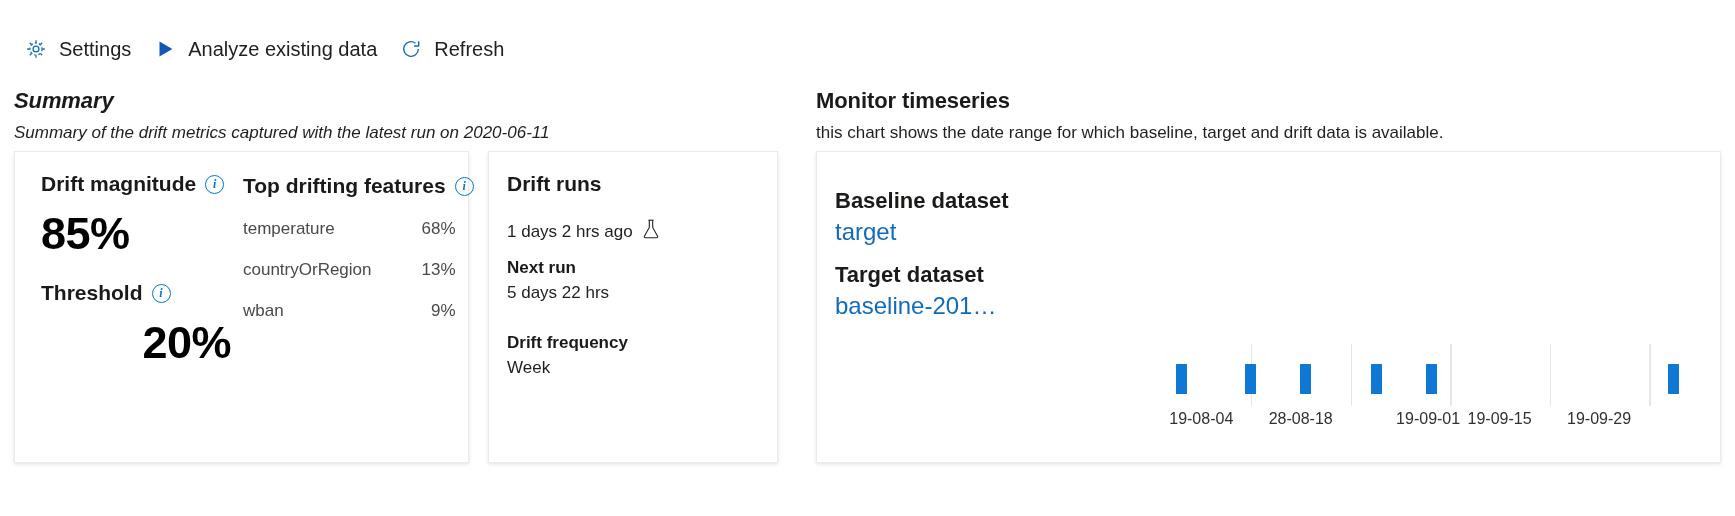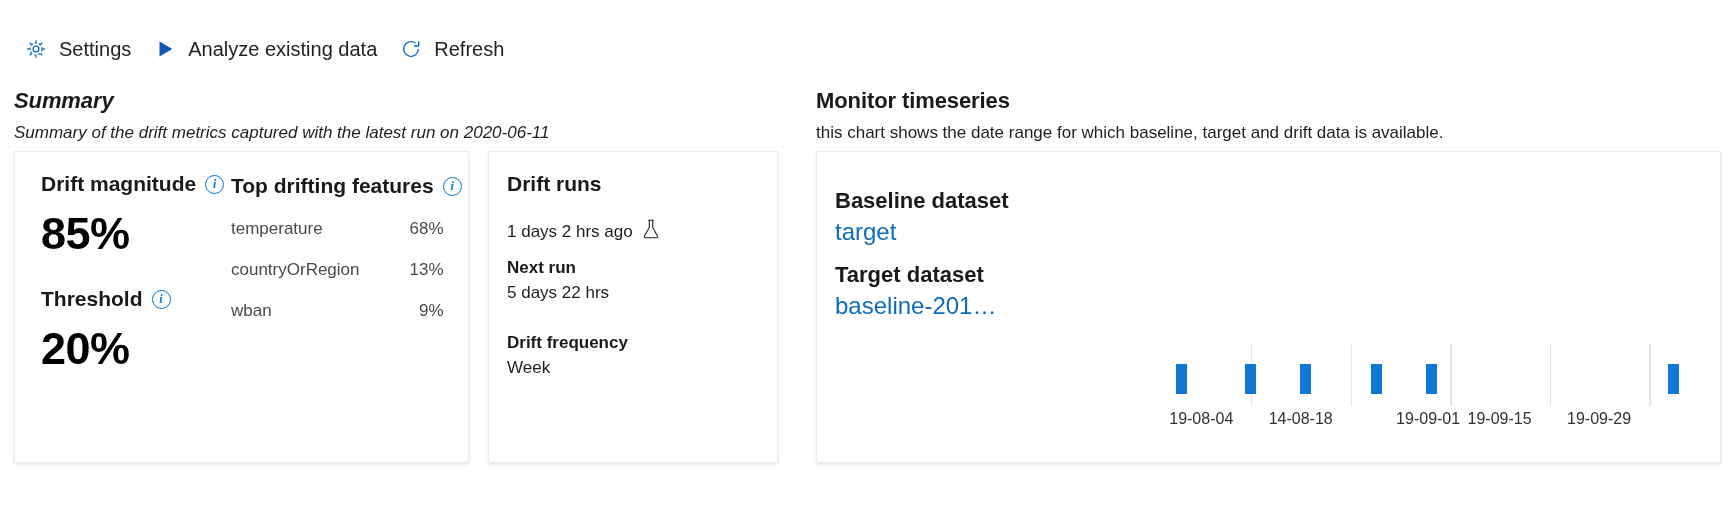--- a/index.html
+++ b/index.html
@@ -82,21 +82,21 @@
   
   #summary-card {
     left: 14px;
     top: 151px;
     width: 455px;
     height: 312px;
     padding: 20px 26px;
   }
   .sum-cols {
     display: flex;
-    gap: 0px;
+    gap: 12px;
   }
   .sum-left { width: 190px; flex: 0 0 190px; }
   .sum-right { flex: 1 1 auto; padding-top: 2px; }
 
   .metric-head {
     display: flex;
     align-items: center;
     gap: 9px;
     font-size: 21px;
     font-weight: bold;
@@ -104,21 +104,21 @@
     white-space: nowrap;
   }
   .metric-value {
     font-size: 45px;
     font-weight: bold;
     color: #000000;
     line-height: 1.05;
     margin-top: 14px;
     letter-spacing: -0.5px;
   }
-  .metric-block-2 { margin-top: 30px; }
+  .metric-block-2 { margin-top: 24px; text-align: right; }
 
   .info-icon {
     width: 19px;
     height: 19px;
     border: 1.4px solid #0078d4;
     border-radius: 50%;
     display: inline-flex;
     align-items: center;
     justify-content: center;
     font-size: 12px;
@@ -378,21 +378,21 @@
             <div class="gridline" style="left: 91.4%;"></div>
             <div class="bar" style="left: calc(19.5% - 5.5px); top: 194px; height: 30px; background: rgb(15, 120, 212);"></div>
             <div class="bar" style="left: calc(30.1% - 5.5px); top: 194px; height: 30px; background: rgb(15, 120, 212);"></div>
             <div class="bar" style="left: calc(38.6% - 5.5px); top: 194px; height: 30px; background: rgb(15, 120, 212);"></div>
             <div class="bar" style="left: calc(49.4% - 5.5px); top: 194px; height: 30px; background: rgb(15, 120, 212);"></div>
             <div class="bar" style="left: calc(57.9% - 5.5px); top: 194px; height: 30px; background: rgb(15, 120, 212);"></div>
             <div class="bar" style="left: calc(95.2% - 5.5px); top: 194px; height: 30px; background: rgb(15, 120, 212);"></div>
           </div>
         <div id="chart-ticks">
             <div class="tick-label" style="left: 22.5%;">19-08-04</div>
-            <div class="tick-label" style="left: 37.8%;">14-08-18</div>
+            <div class="tick-label" style="left: 37.8%;">28-08-18</div>
             <div class="tick-label" style="left: 53.1%; margin-left: 28px;">19-09-01</div>
             <div class="tick-label" style="left: 68.4%;">19-09-15</div>
             <div class="tick-label" style="left: 83.7%;">19-09-29</div>
           </div>
       </div>
 
     </div>
   </div>
 
 </div>

